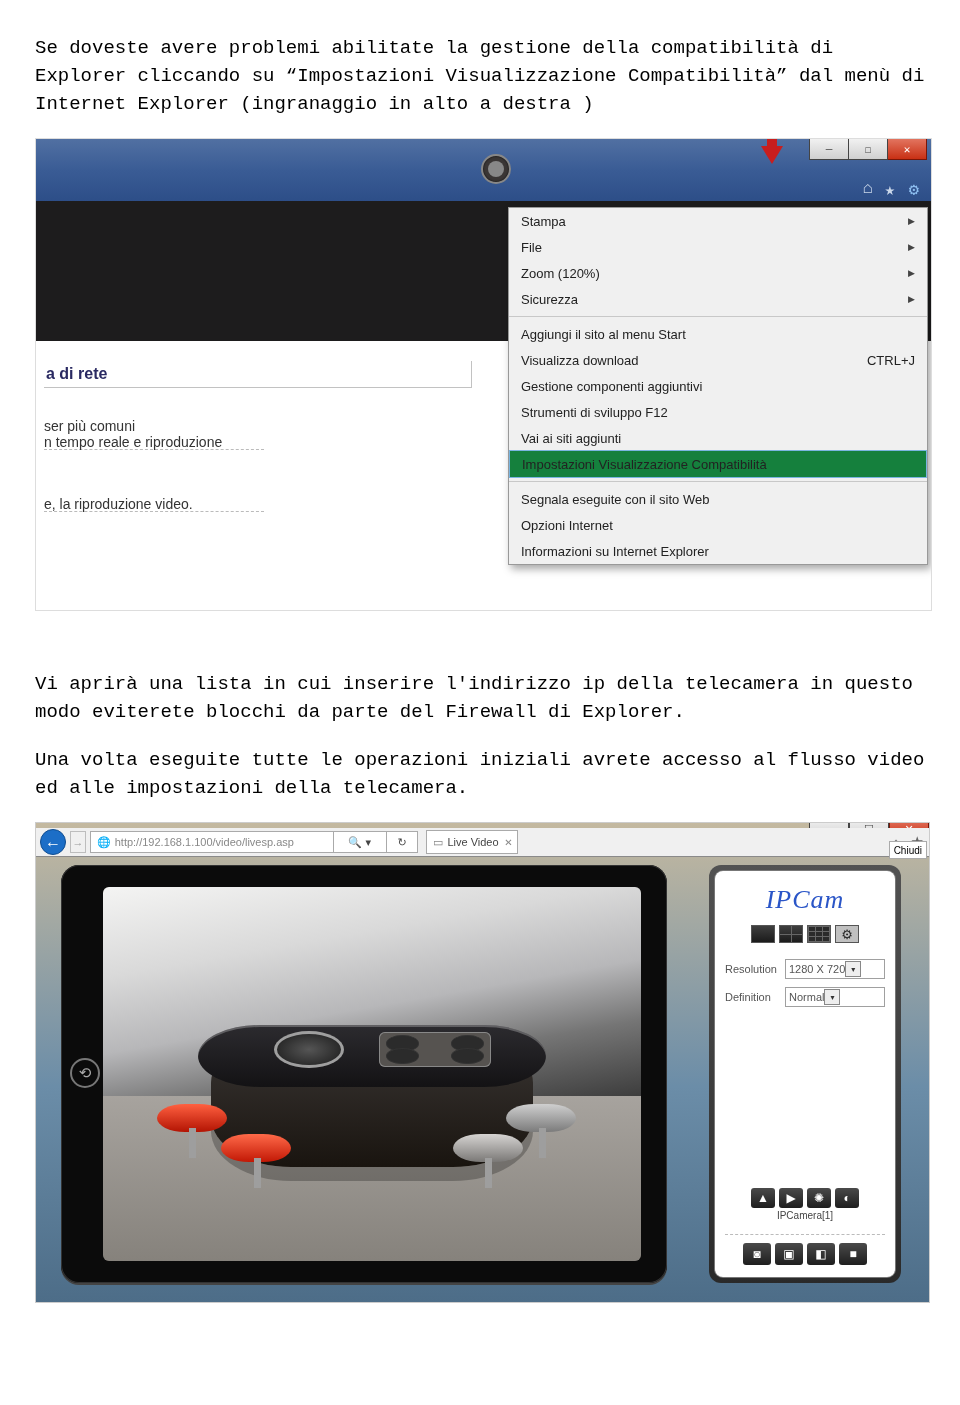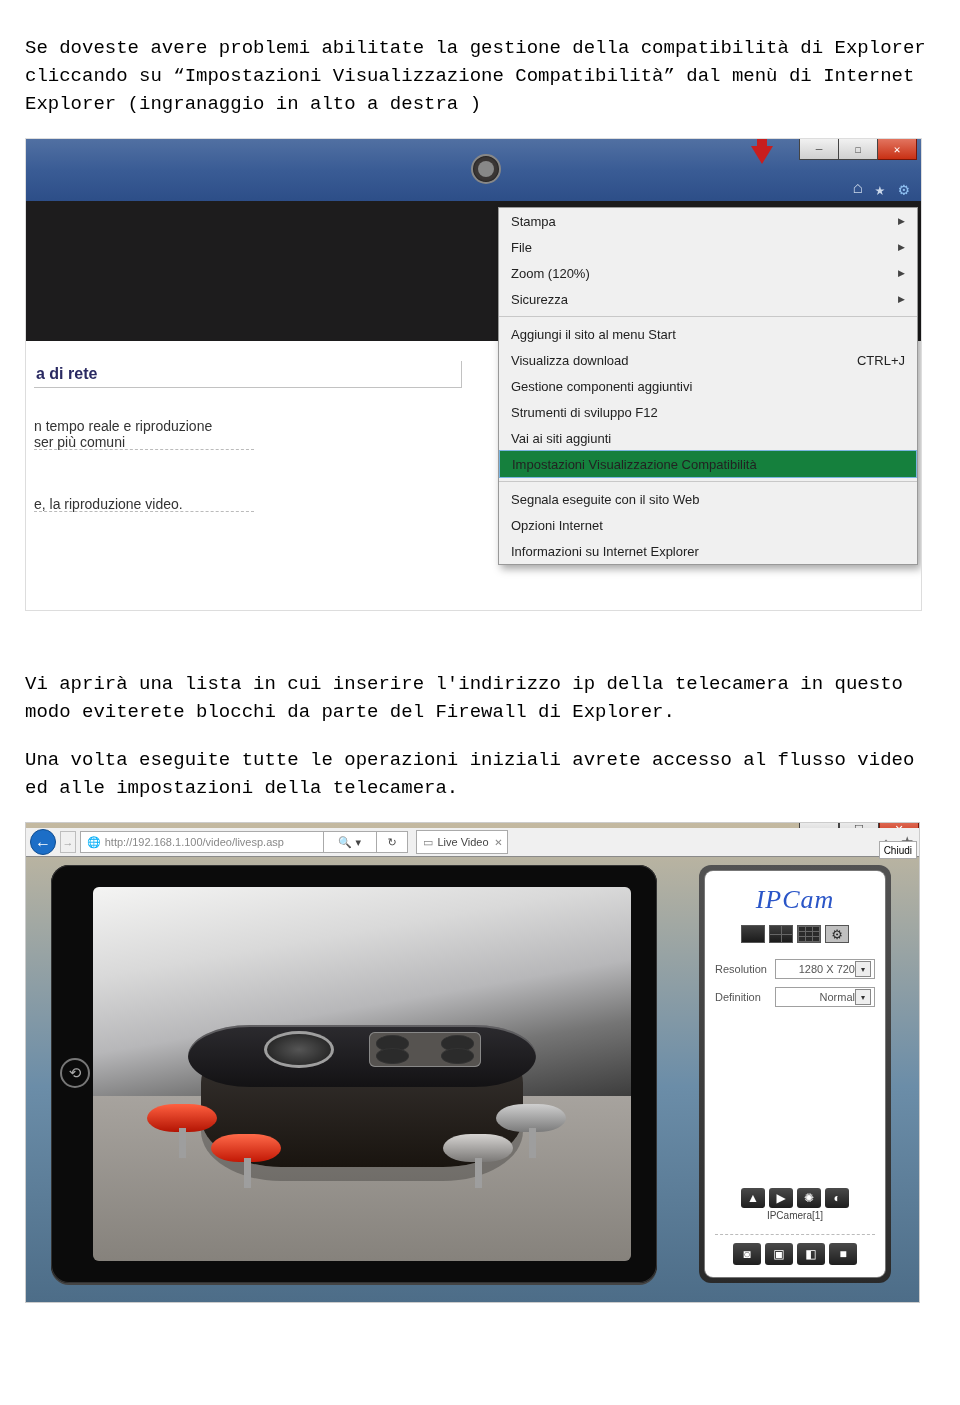--- a/index.html
+++ b/index.html
@@ -1,16 +1,16 @@
 <!DOCTYPE html>
 <html><head>
 <meta charset="utf-8">
 <style>
   body{margin:0;background:#fff;font-family:"Courier New",monospace;width:960px}
-  .page{padding:15px 25px 25px}
+  .page{padding:15px 35px 25px}
   .para{font-size:19px;line-height:28px;color:#000;margin-bottom:20px}
 
   
   .s1{position:relative;width:895px;height:471px;background:#fff;border:1px solid #ddd;overflow:hidden}
   .s1-topbar{position:absolute;top:0;left:0;width:100%;height:62px;
     background:linear-gradient(#5170a2,#3a5c95,#2d4e88)}
   .s1-winbtns{position:absolute;top:0;right:4px;display:flex}
   .s1-wb{width:38px;height:20px;display:flex;align-items:center;justify-content:center;font-size:11px;
     background:linear-gradient(#f1f1f1,#d0d0d0);border:1px solid #444;border-top:none;color:#444}
   .s1-wb.red{background:linear-gradient(#e2745f,#c83014);color:#fff;border-color:#7a1607}
@@ -95,21 +95,21 @@
   .s2-v.grid2::before{left:50%;top:0;width:1px;height:100%}
   .s2-v.grid2::after{top:50%;left:0;height:1px;width:100%}
   .s2-v.grid3{position:relative;background:#2a2a2a}
   .s2-v.grid3::before{content:"";position:absolute;inset:0;background:
     repeating-linear-gradient(#666 0 1px,transparent 1px 5px),
     repeating-linear-gradient(90deg,#666 0 1px,transparent 1px 7px)}
   .s2-v.gear{display:flex;align-items:center;justify-content:center;font-size:13px;color:#2a2a2a;background:#c0c0c0}
   .s2-field{display:flex;align-items:center;margin:4px 0;font-size:11px;color:#555}
   .s2-field label{width:60px}
   .s2-sel{flex:1;height:18px;border:1px solid #a0a0a0;font-size:11px;padding:0 3px;background:#fff;
-    display:flex;align-items:center;justify-content:flex-end;position:relative}
+    display:flex;align-items:center;justify-content:flex-start;position:relative}
   .s2-sel .dd{width:14px;height:14px;border:1px solid #888;display:flex;align-items:center;
     justify-content:center;font-size:8px;background:#eee;color:#333}
   .s2-gap{flex:1}
   .s2-btnrow{display:flex;gap:4px;justify-content:center;margin:8px 0 2px}
   .s2-btn{width:24px;height:20px;border-radius:3px;background:linear-gradient(#4a4a4a,#1e1e1e);
     color:#fff;display:flex;align-items:center;justify-content:center;font-size:12px}
   .s2-cam{font-size:10px;text-align:center;color:#444;margin-bottom:8px}
   .s2-hr{height:1px;border-bottom:1px dashed #bbb;margin:4px 0 8px}
   .s2-brow{display:flex;gap:4px;justify-content:center}
   .s2-brow .s2-btn{width:28px;height:22px}
@@ -131,22 +131,22 @@
       <div class="s1-wb">—</div>
       <div class="s1-wb">☐</div>
       <div class="s1-wb red">✕</div>
     </div>
     <span class="s1-smico" style="right:58px">⌂</span>
     <span class="s1-smico" style="right:36px">★</span>
     <span class="s1-smico" style="right:12px;color:#8dbef0">⚙</span>
 
     <div class="s1-body">
       <div class="s1-hdr">a di rete</div>
+      <div>ser più comuni</div>
       <div>n tempo reale e riproduzione</div>
-      <div>ser più comuni</div>
       <div class="s1-line"></div>
       <div style="height:46px"></div>
       <div>e, la riproduzione video.</div>
       <div class="s1-line"></div>
     </div>
 
     <div class="s1-menu">
       <div class="s1-row">
           <span class="f">Stampa</span>
           <span class="car">▶</span>

